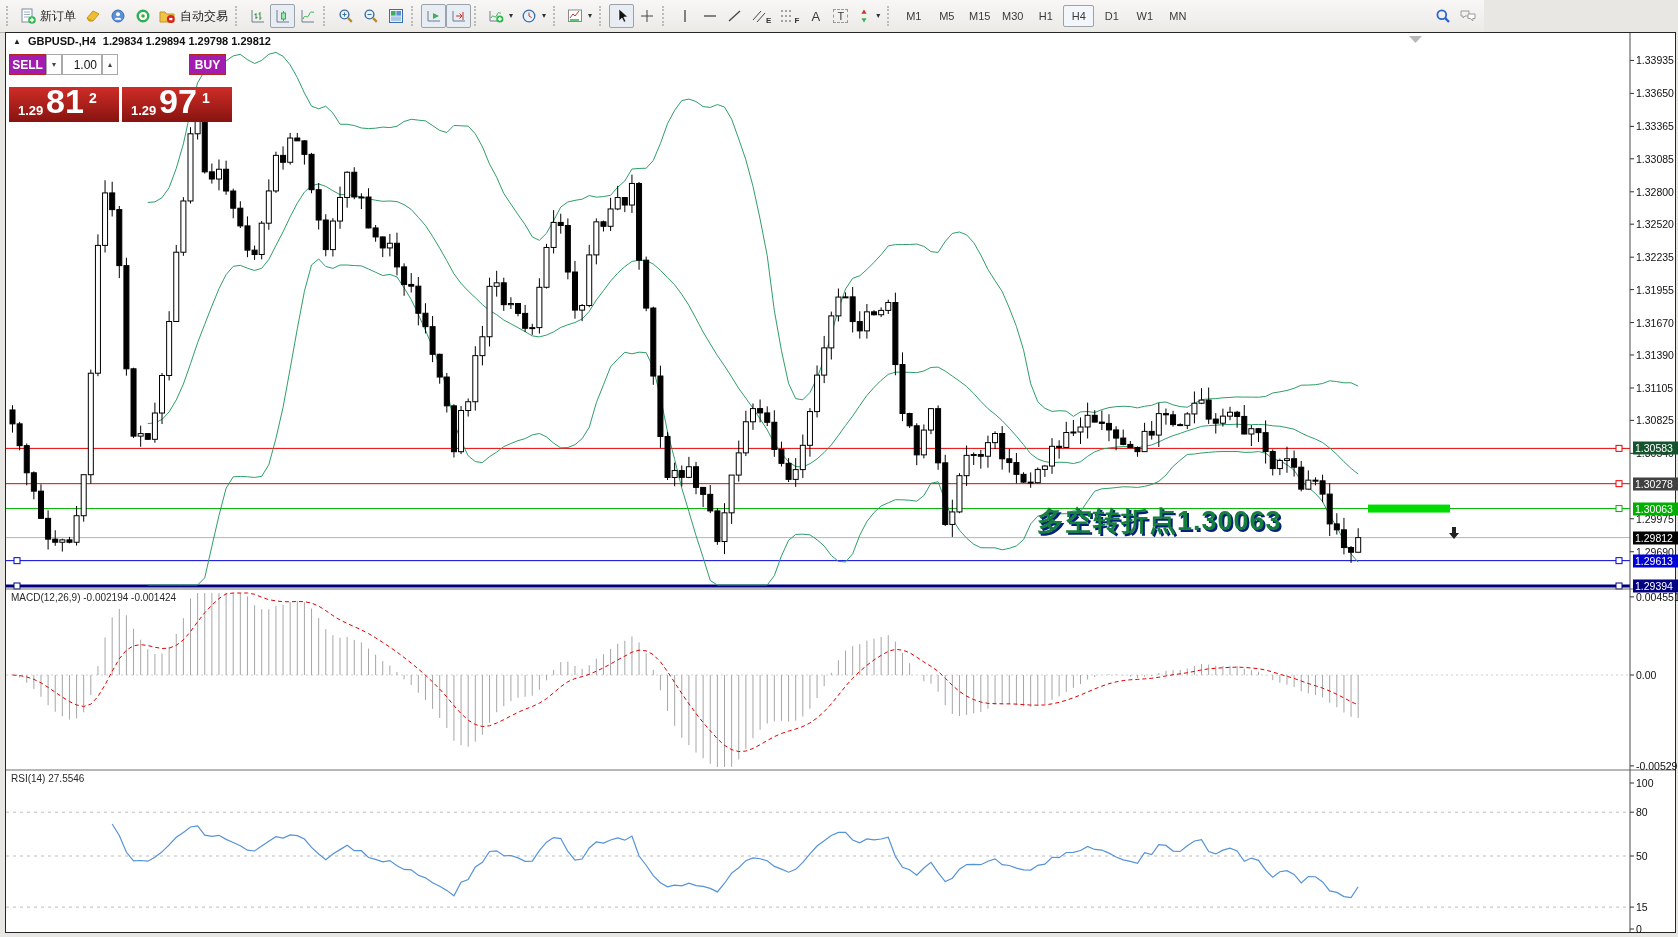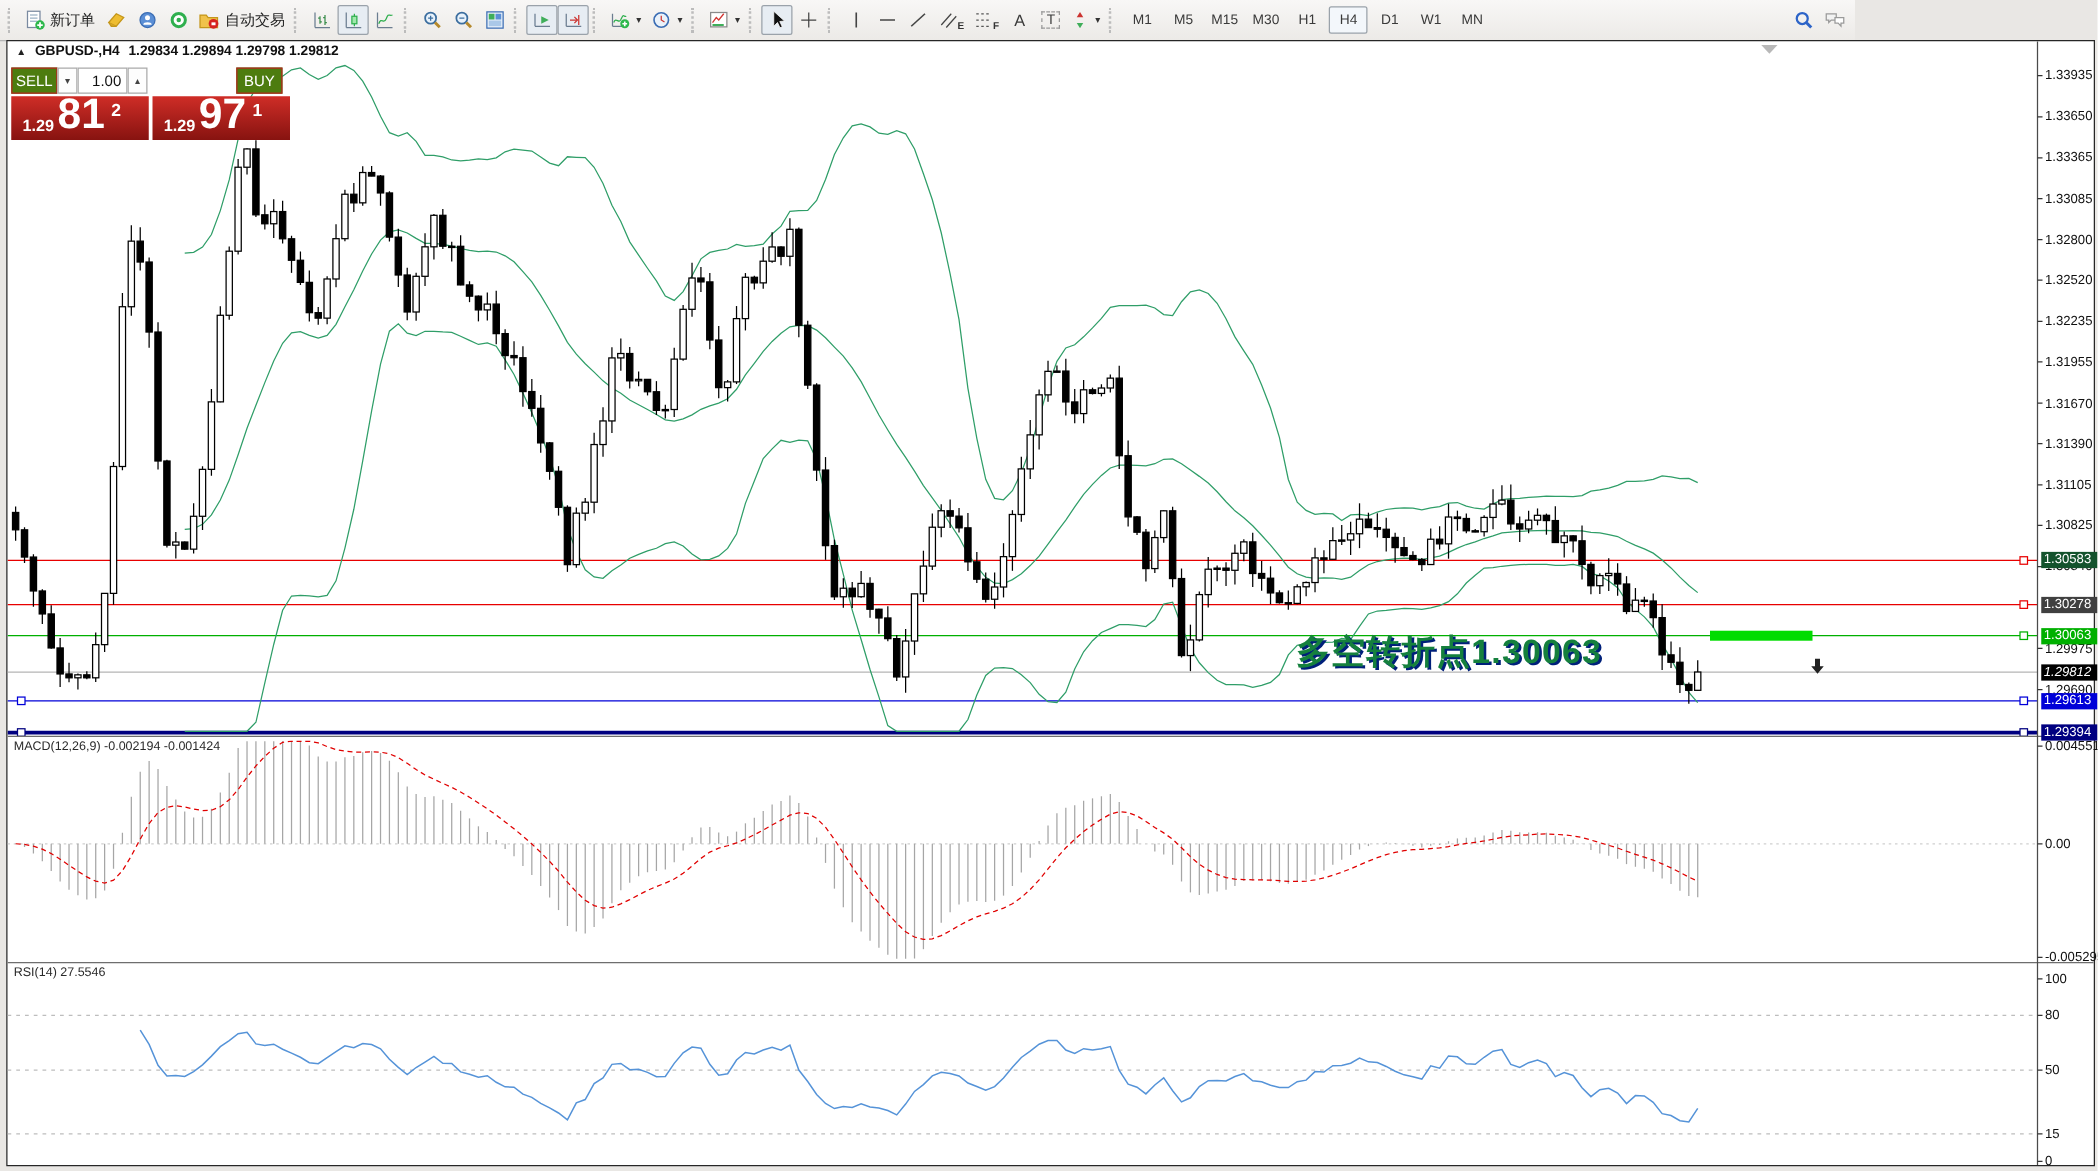--- a/index.html
+++ b/index.html
@@ -16,26 +16,26 @@
 .tf.pressed{border-color:#9aa2aa;background:#f3f7fb}
 .spacer{flex:1}
 
 .chart-window{position:absolute;left:5px;top:32px;width:1671px;height:901px;background:#fff;border:1px solid #262626}
 #chart-svg{position:absolute;left:0;top:0}
 .chart-header{position:absolute;left:7px;top:2px;font-size:11px;font-weight:bold;color:#101010;display:flex;gap:7px;align-items:center;z-index:5}
 .collapse{font-size:8px;color:#222}
 
 .trade-panel{position:absolute;left:3px;top:21px;width:226px;z-index:6}
 .tp-row1{display:flex;height:21px;width:217px;align-items:stretch}
-.btn-sell,.btn-buy{width:37px;background:#4d7c0f;color:#fff;font-weight:normal;font-size:12px;display:flex;align-items:center;justify-content:center;border:1px solid #b2271e}
+.btn-sell,.btn-buy{width:37px;background:#a21caf;color:#fff;font-weight:bold;font-size:12px;display:flex;align-items:center;justify-content:center;border:1px solid #b2271e}
 .btn-buy{margin-left:auto}
 .spin-btn{width:16px;background:#fdfdfd;border:1px solid #a9a9a9;color:#444;font-size:8px;display:flex;align-items:center;justify-content:center}
 .spin-btn:first-of-type{margin-left:4px}
 .vol-input{width:40px;border:1px solid #a9a9a9;font-size:12px;text-align:right;padding-right:4px;font-family:"Liberation Sans",sans-serif;color:#111}
-.tp-row2{display:flex;gap:3px;margin-top:2px}
+.tp-row2{display:flex;gap:3px;margin-top:12px}
 .price-box{width:110px;height:35px;background:linear-gradient(#cf2d27,#871310);color:#fff;position:relative;overflow:hidden}
 .pb-small{position:absolute;left:9px;bottom:4px;font-size:13px;font-weight:bold}
 .pb-big{position:absolute;left:37px;top:-5px;font-size:34px;font-weight:bold}
 .pb-sup{position:absolute;left:80px;top:3px;font-size:14px;font-weight:bold}
 
 .annotation{position:absolute;left:1031px;top:470px;font-size:27px;font-weight:bold;color:#15803d;text-shadow:2px 2px 0 #00207a;z-index:4;letter-spacing:1px;white-space:nowrap}
 
 .axis-tick{position:absolute;left:1630px;width:48px;font-size:10.5px;color:#101010;transform:translateY(-50%);white-space:nowrap}
 .axis-tag{position:absolute;left:1627px;width:45px;font-size:10.5px;color:#fff;padding:0 2px;transform:translateY(-50%);white-space:nowrap;line-height:13px;height:13px}
 .ind-label{position:absolute;left:5px;font-size:10px;color:#2a2a2a;z-index:5}
@@ -936,21 +936,21 @@
     <div class="axis-tick" style="top: 354.969px;">1.31105</div>
     <div class="axis-tick" style="top: 387.376px;">1.30825</div>
     <div class="axis-tick" style="top: 420.362px;">1.30540</div>
     <div class="axis-tick" style="top: 485.755px;">1.29975</div>
     <div class="axis-tick" style="top: 518.741px;">1.29690</div>
     <div class="axis-tag" style="top: 415.385px; background: #14532d;">1.30583</div>
     <div class="axis-tag" style="top: 450.686px; background: #404040;">1.30278</div>
     <div class="axis-tag" style="top: 475.57px; background: rgb(0, 176, 0);">1.30063</div>
     <div class="axis-tag" style="top: 527.653px; background: rgb(0, 0, 216);">1.29613</div>
     <div class="axis-tag" style="top: 553px; background: rgb(0, 0, 128);">1.29394</div>
-    <div class="axis-tag" style="top: 504.621px; background: rgb(0, 0, 0); font-style: italic;">1.29812</div>
+    <div class="axis-tag" style="top: 504.621px; background: rgb(0, 0, 0);">1.29812</div>
     <div class="axis-tick" style="top: 563.882px;">0.004551</div>
     <div class="axis-tick" style="top: 642px;">0.00</div>
     <div class="axis-tick" style="top: 732.889px;">-0.005295</div>
     <div class="axis-tick" style="top: 750px;">100</div>
     <div class="axis-tick" style="top: 779.2px;">80</div>
     <div class="axis-tick" style="top: 823px;">50</div>
     <div class="axis-tick" style="top: 874.1px;">15</div>
     <div class="axis-tick" style="top: 896px;">0</div>
   </div>
 

